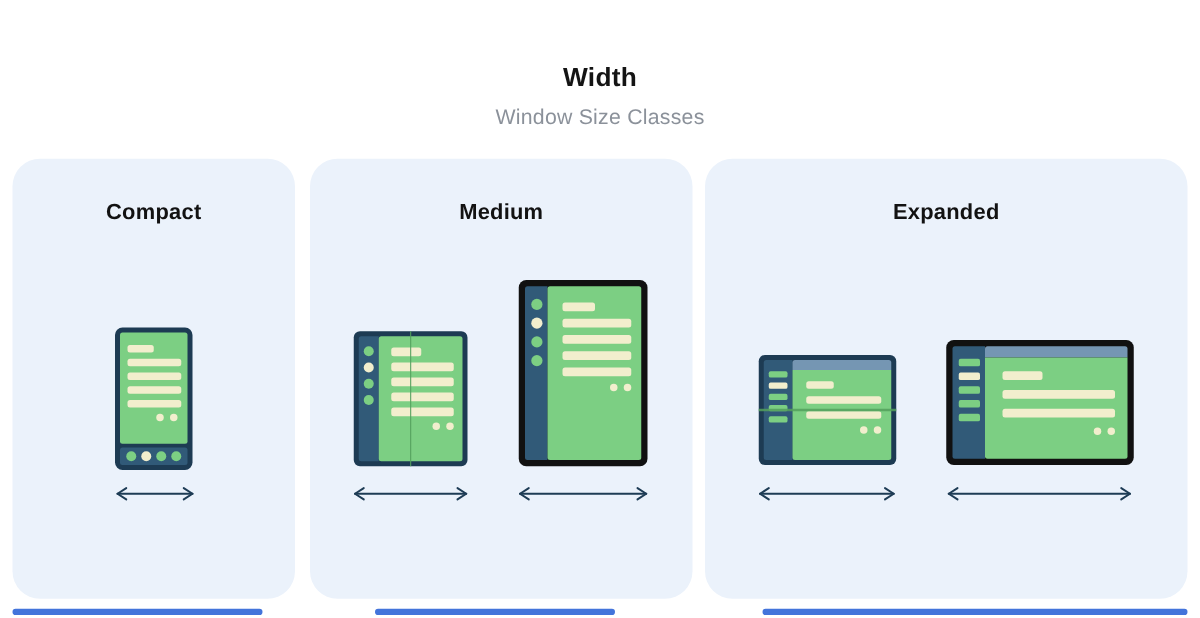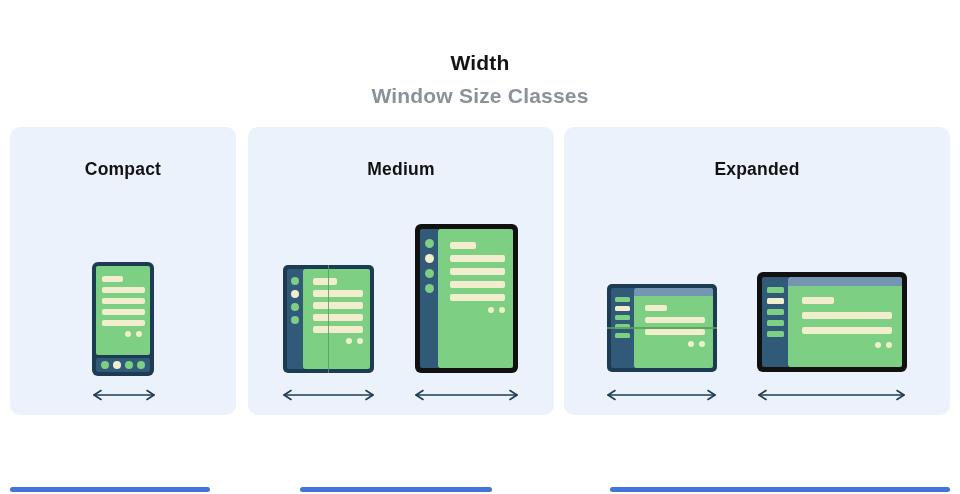--- a/index.html
+++ b/index.html
@@ -4,23 +4,23 @@
 <style>
   html,body{margin:0;padding:0;background:#fff;}
   body{font-family:"Liberation Sans","DejaVu Sans",sans-serif;}
   .page{
     position:relative;width:960px;height:494px;background:var(--page-bg,#fff);
     overflow:hidden;border-bottom:4px solid #3b82f6;margin-top:27px;
   }
   
   .hdr{position:absolute;left:0;top:24px;width:100%;text-align:center;}
   .hdr .title{font-size:21px;font-weight:700;color:var(--title-color,#141414);letter-spacing:.2px;}
-  .hdr .subtitle{margin-top:9px;font-size:21px;font-weight:700;color:var(--subtitle-color,#8b919a);letter-spacing:.2px;}
-  
-  .panel{position:absolute;top:100px;height:288px;background:var(--panel-bg,#ebf2fb);border-radius:10px;}
+  .hdr .subtitle{margin-top:9px;font-size:17px;font-weight:400;color:var(--subtitle-color,#8b919a);letter-spacing:.2px;}
+  
+  .panel{position:absolute;top:100px;height:352px;background:var(--panel-bg,#ebf2fb);border-radius:22px;}
   .panel.compact{left:10px;width:226px;}
   .panel.medium{left:248px;width:306px;}
   .panel.expanded{left:564px;width:386px;}
   .panel .ptitle{position:absolute;top:32px;left:0;width:100%;text-align:center;
     font-size:17.5px;font-weight:700;color:#121212;letter-spacing:.2px;}
   
   .device{position:absolute;box-sizing:border-box;display:flex;}
   .frame-navy{background:var(--frame-navy,#1d3b53);}
   .frame-black{background:var(--frame-black,#111);}
   .rail{background:var(--rail-navy,#315a78);display:flex;flex-direction:column;align-items:center;border-radius:2px 0 0 2px;}

